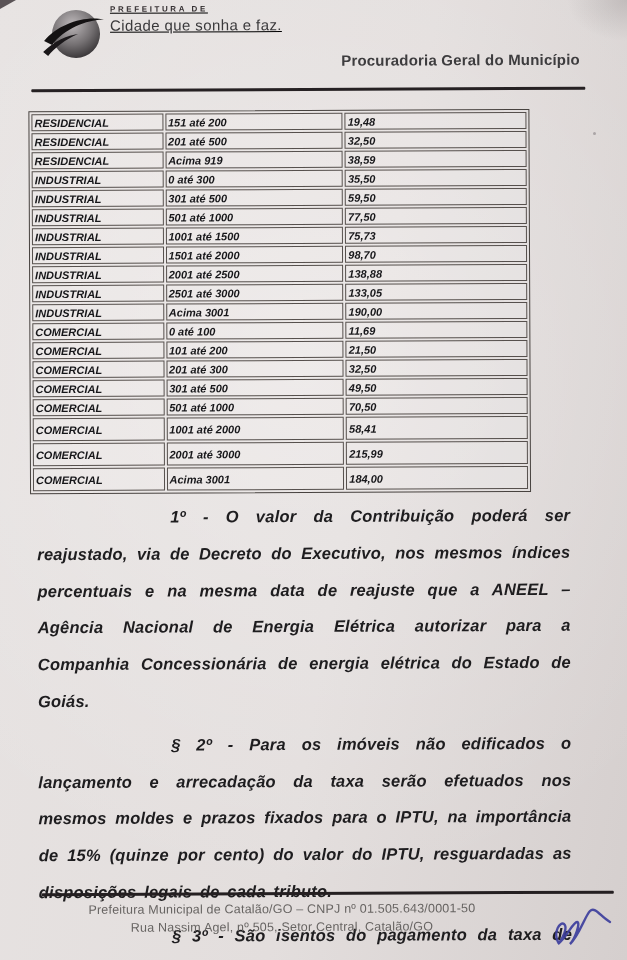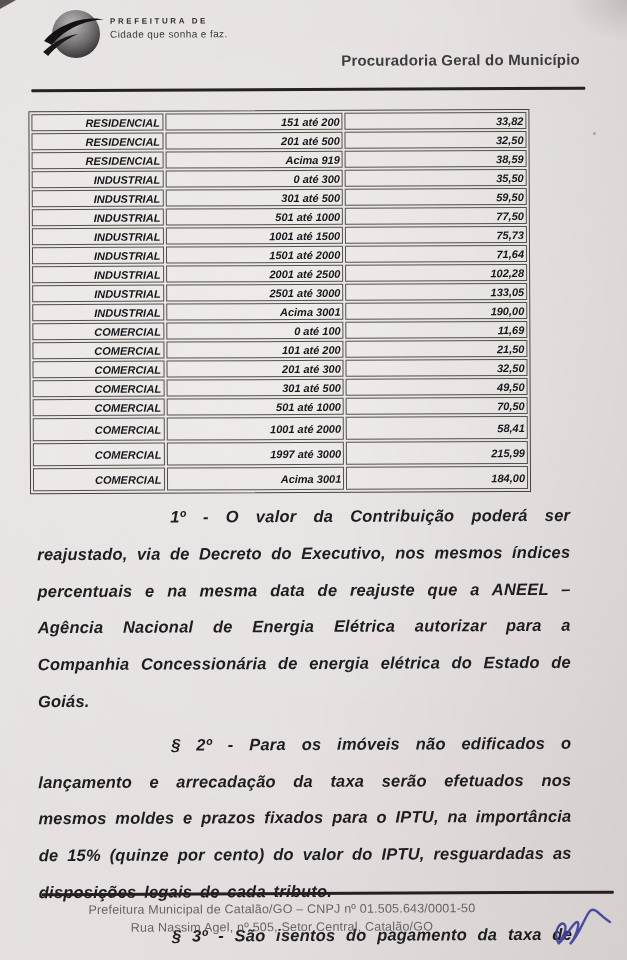--- a/index.html
+++ b/index.html
@@ -17,33 +17,33 @@
       linear-gradient(100deg,#e7e3e2 0%,#e3dedd 55%,#d5cfce 100%);
   }
   .corner-wedge{
     position:absolute;left:0;top:0;width:0;height:0;
     border-top:9px solid #5a5356;border-right:16px solid transparent;
   }
   .tilt{position:absolute;inset:0;transform:rotate(-0.25deg);transform-origin:300px 480px;}
 
   
   .logo-mark{position:absolute;left:44px;top:4px;}
-  .logo-text{position:absolute;left:112px;top:16px;}
+  .logo-text{position:absolute;left:112px;top:4px;text-decoration:underline;}
   .logo-top{font-size:8px;font-weight:700;letter-spacing:2.6px;color:#373234;}
   .logo-name{font-size:29px;font-weight:700;letter-spacing:0.6px;color:#1d1b1c;line-height:30px;margin-top:1px;}
-  .logo-tagline{font-size:10px;color:#3a393b;letter-spacing:0.4px;margin-top:3px;}
+  .logo-tagline{font-size:15px;color:#3a393b;letter-spacing:0.4px;margin-top:3px;}
   .dept{position:absolute;left:343px;top:52px;font-size:15px;font-weight:700;color:#3d3c3e;letter-spacing:0.2px;}
   .header-rule{position:absolute;left:33px;top:88px;width:554px;height:2.5px;background:#262123;border-radius:1px;}
 
   
   .tariff-table{position:absolute;left:30px;top:110px;}
   table{border-collapse:separate;border-spacing:2px;border:1.5px solid #47423f;width:501px;table-layout:fixed;background:rgba(255,255,255,0.06);}
   td{
     border:1px solid #56504d;
-    text-align:right;vertical-align:middle;
+    text-align:left;vertical-align:middle;
     font-style:italic;font-weight:700;font-size:11px;
     color:#17171a;height:15px;padding:0 2px;
     white-space:nowrap;overflow:hidden;
     background:rgba(255,255,255,0.10);
   }
   tr.tall td{height:21px;}
 
   
   .body-text{position:absolute;left:37px;top:498px;width:533px;}
   .body-text p{
@@ -95,21 +95,21 @@
       <table>
         <colgroup>
           <col style="width:131px">
           <col style="width:177px">
           <col style="width:181px">
         </colgroup>
         <tbody>
             <tr>
               <td>RESIDENCIAL</td>
               <td>151 até 200</td>
-              <td>33,82</td>
+              <td>19,48</td>
             </tr>
             <tr>
               <td>RESIDENCIAL</td>
               <td>201 até 500</td>
               <td>32,50</td>
             </tr>
             <tr>
               <td>RESIDENCIAL</td>
               <td>Acima 919</td>
               <td>38,59</td>
@@ -130,26 +130,26 @@
               <td>77,50</td>
             </tr>
             <tr>
               <td>INDUSTRIAL</td>
               <td>1001 até 1500</td>
               <td>75,73</td>
             </tr>
             <tr>
               <td>INDUSTRIAL</td>
               <td>1501 até 2000</td>
-              <td>71,64</td>
+              <td>98,70</td>
             </tr>
             <tr>
               <td>INDUSTRIAL</td>
               <td>2001 até 2500</td>
-              <td>102,28</td>
+              <td>138,88</td>
             </tr>
             <tr>
               <td>INDUSTRIAL</td>
               <td>2501 até 3000</td>
               <td>133,05</td>
             </tr>
             <tr>
               <td>INDUSTRIAL</td>
               <td>Acima 3001</td>
               <td>190,00</td>
@@ -179,21 +179,21 @@
               <td>501 até 1000</td>
               <td>70,50</td>
             </tr>
             <tr class="tall">
               <td>COMERCIAL</td>
               <td>1001 até 2000</td>
               <td>58,41</td>
             </tr>
             <tr class="tall">
               <td>COMERCIAL</td>
-              <td>1997 até 3000</td>
+              <td>2001 até 3000</td>
               <td>215,99</td>
             </tr>
             <tr class="tall">
               <td>COMERCIAL</td>
               <td>Acima 3001</td>
               <td>184,00</td>
             </tr>
           </tbody>
       </table>
     </div>

